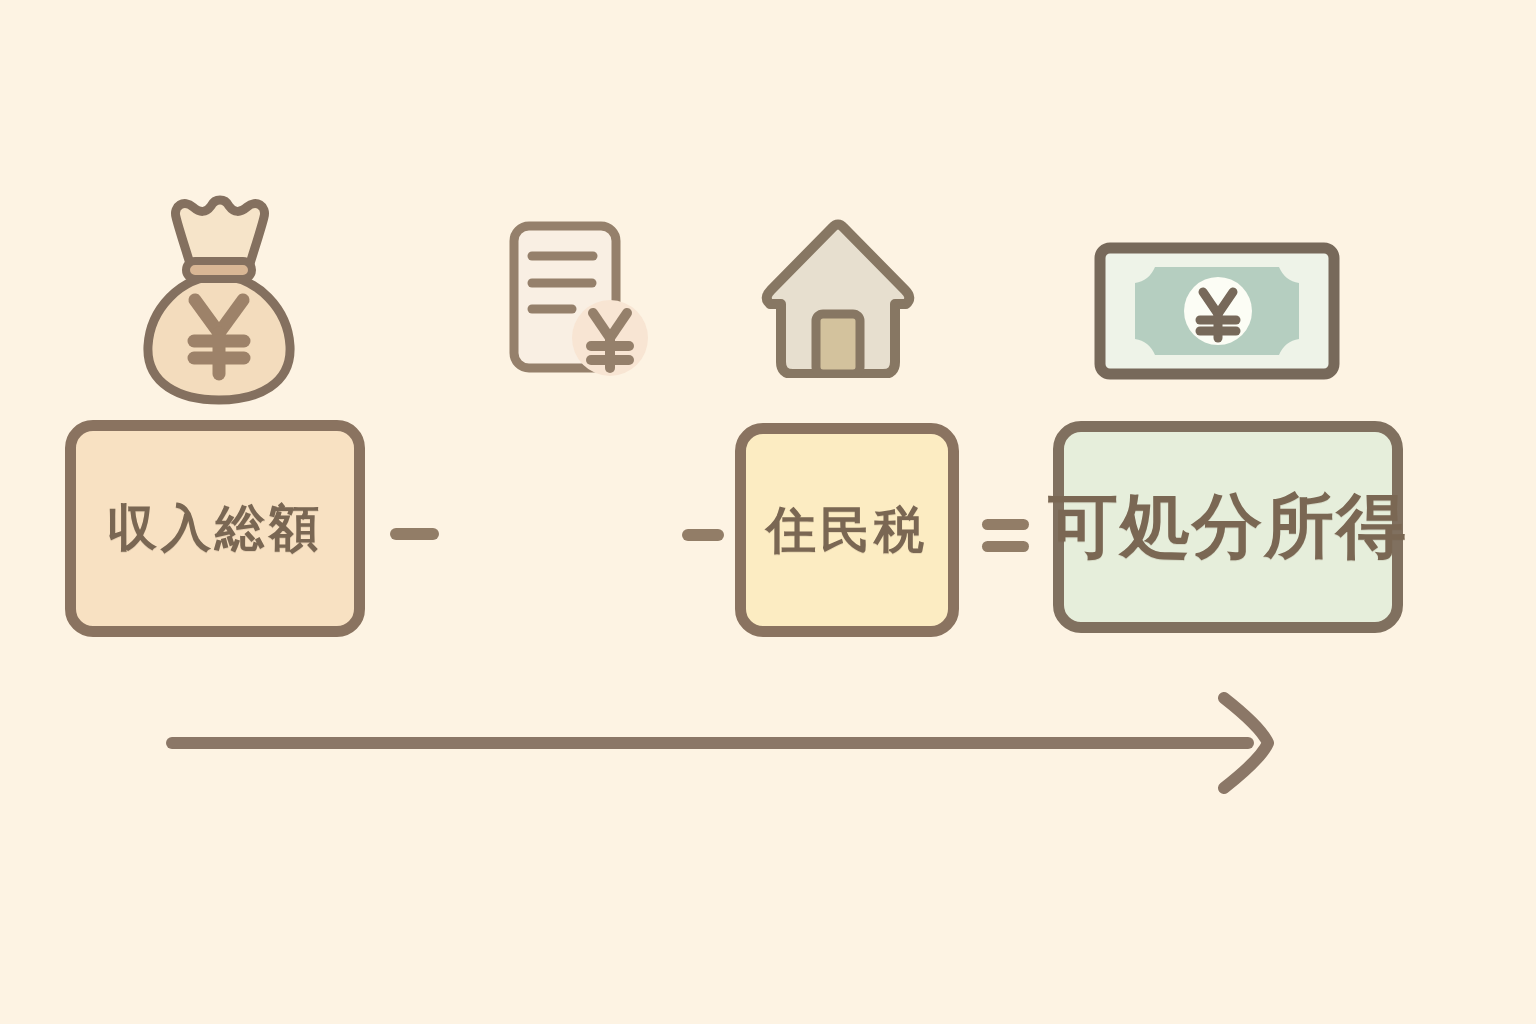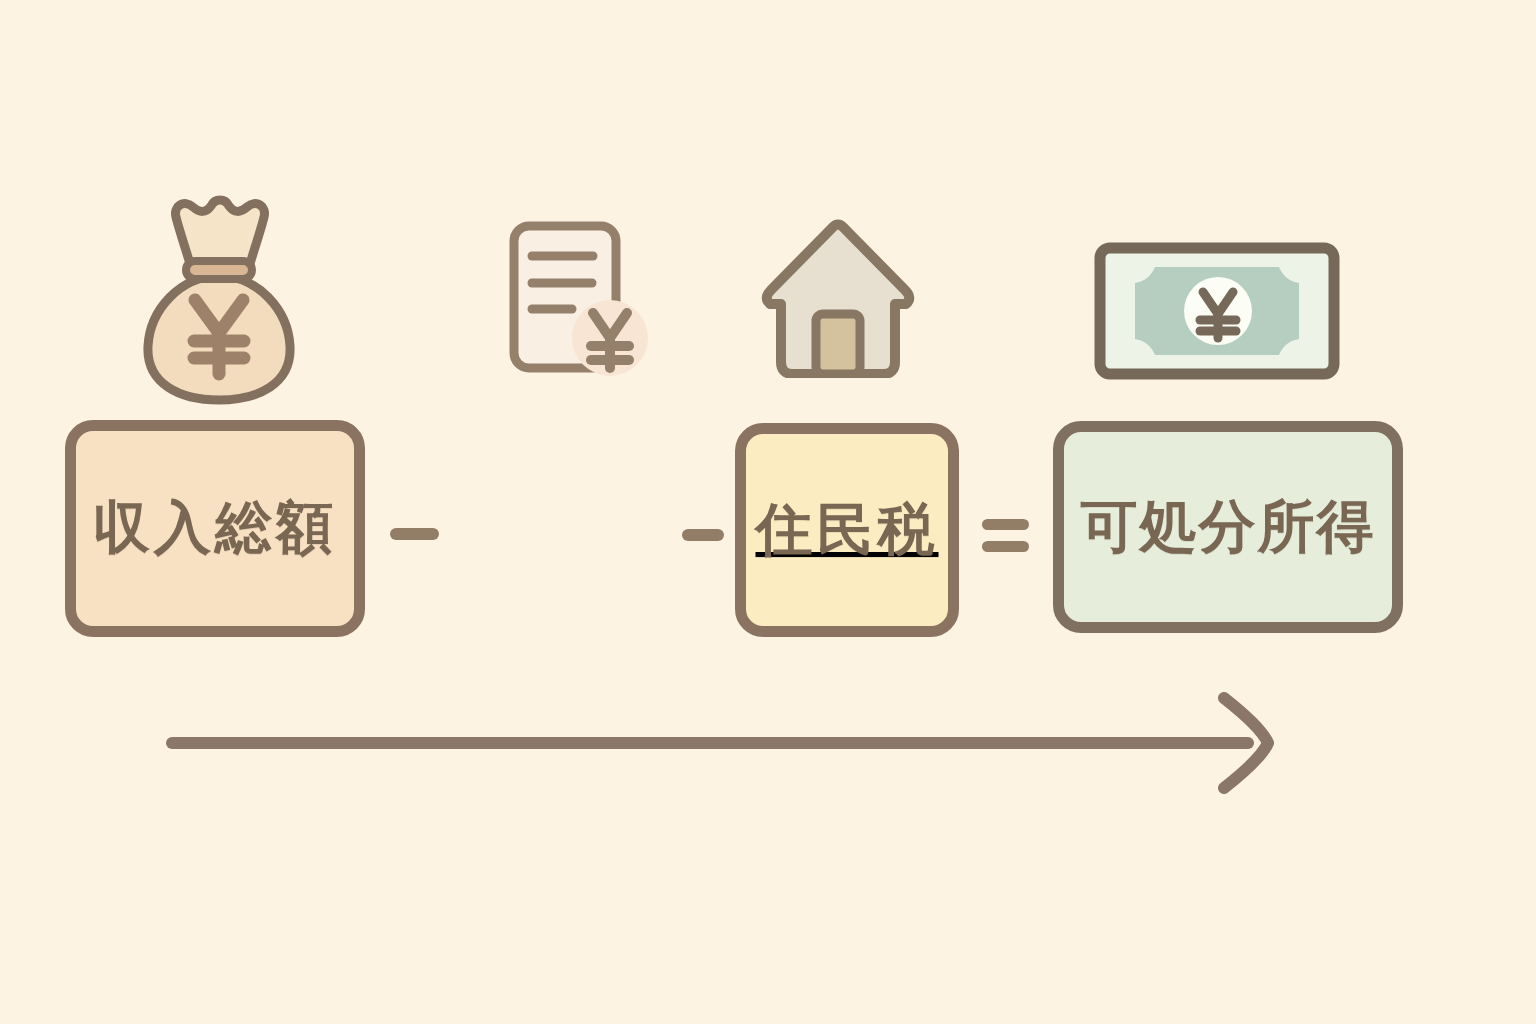--- a/index.html
+++ b/index.html
@@ -19,32 +19,32 @@
   .fbox {
     position: absolute;
     box-sizing: border-box;
     border: 11px solid #8a7360;
     border-radius: 28px;
     display: flex;
     align-items: center;
     justify-content: center;
   }
   .fbox .label {
-    font-size: 57px;
+    font-size: 50px;
     font-weight: bold;
     color: #7a6753;
     letter-spacing: 4px;
     white-space: nowrap;
     text-shadow: 0 1px 0 rgba(120,100,80,0.15);
   }
   .box-income   { left: 65px;   top: 420px; width: 300px; height: 217px; background: #f8e1c2; }
   .box-shotoku  { left: 460px;  top: 423px; width: 209px; height: 214px; background: #fcecc2; }
-  .box-jumin    { left: 735px;  top: 423px; width: 224px; height: 214px; background: #fcecc2; text-decoration: underline; }
+  .box-jumin    { left: 735px;  top: 423px; width: 224px; height: 214px; background: #fcecc2; }
   .box-kashobun { left: 1053px; top: 421px; width: 350px; height: 212px; background: #e6eedb; border-color: #80705f; }
-  .box-kashobun .label { letter-spacing: 2px; font-size: 57px; }
+  .box-kashobun .label { letter-spacing: 2px; font-size: 70px; }
 
   
   .opbar {
     position: absolute;
     background: #927d67;
     border-radius: 8px;
   }
   .minus-1 { left: 390px; top: 528px; width: 49px; height: 12px; }
   .minus-2 { left: 682px; top: 529px; width: 42px; height: 12px; }
   .eq-top  { left: 982px; top: 519px; width: 47px; height: 11px; }

